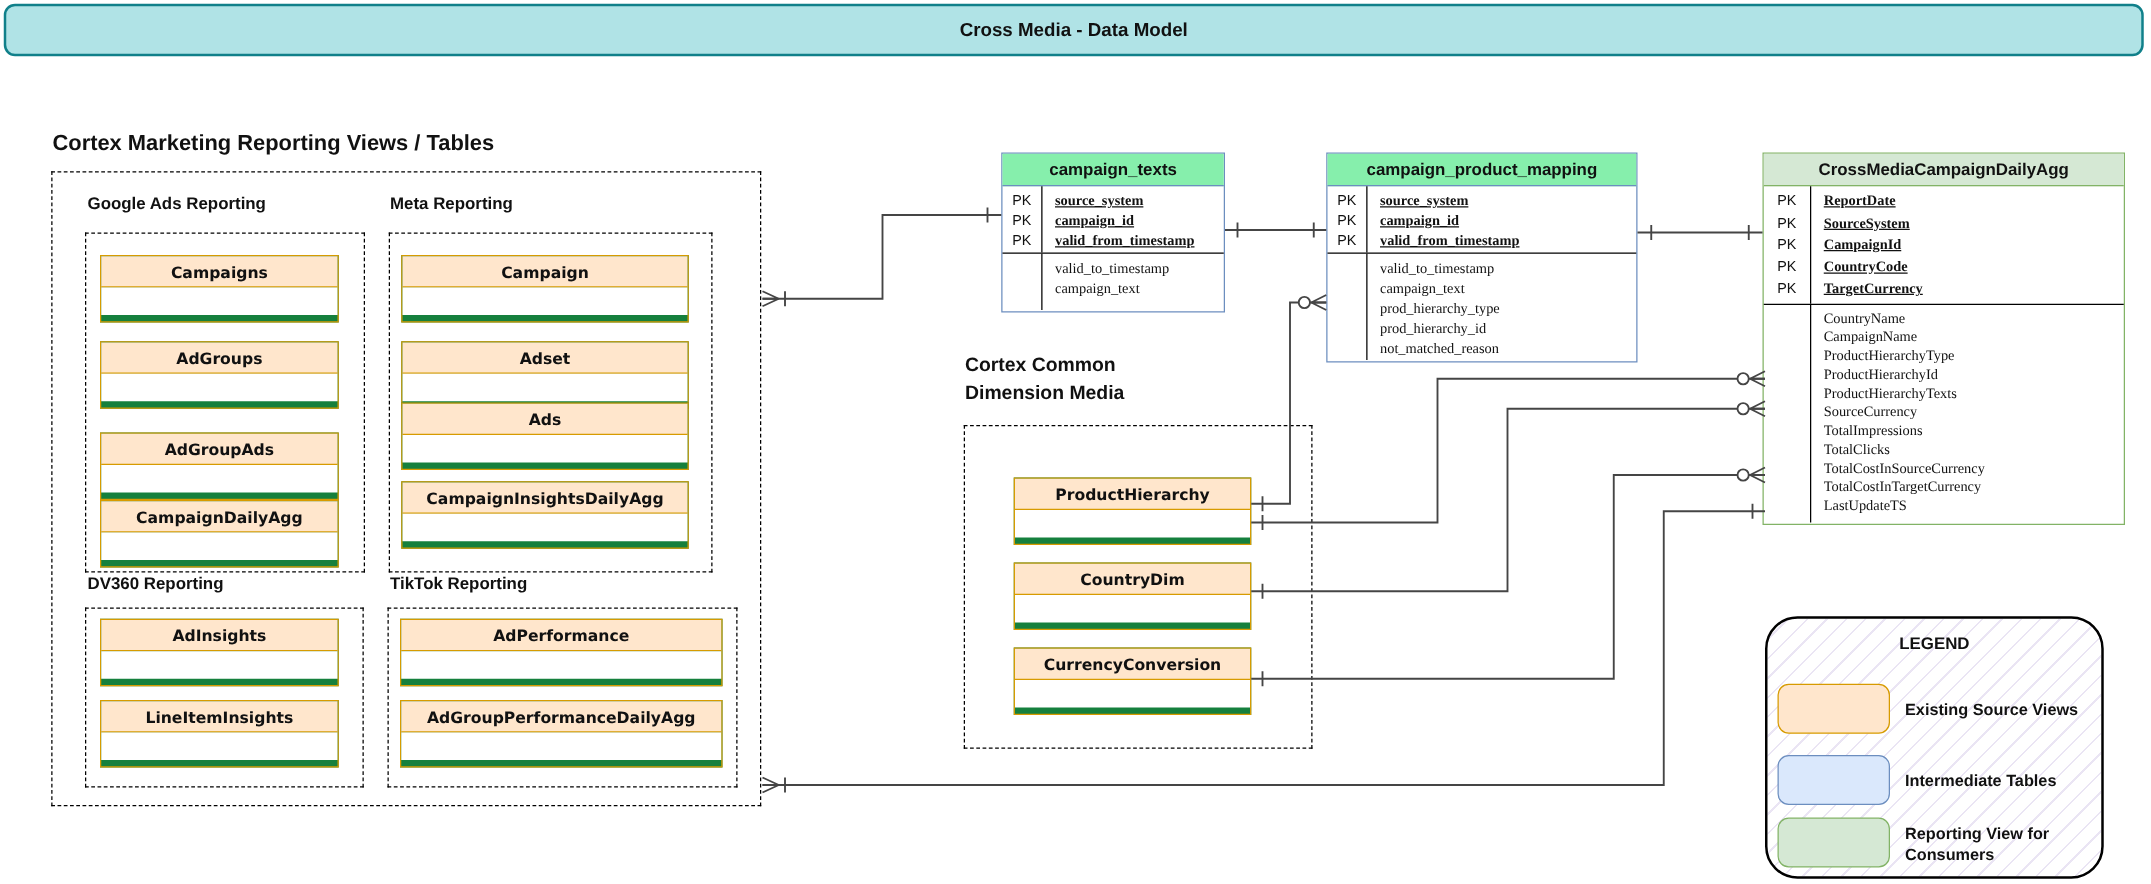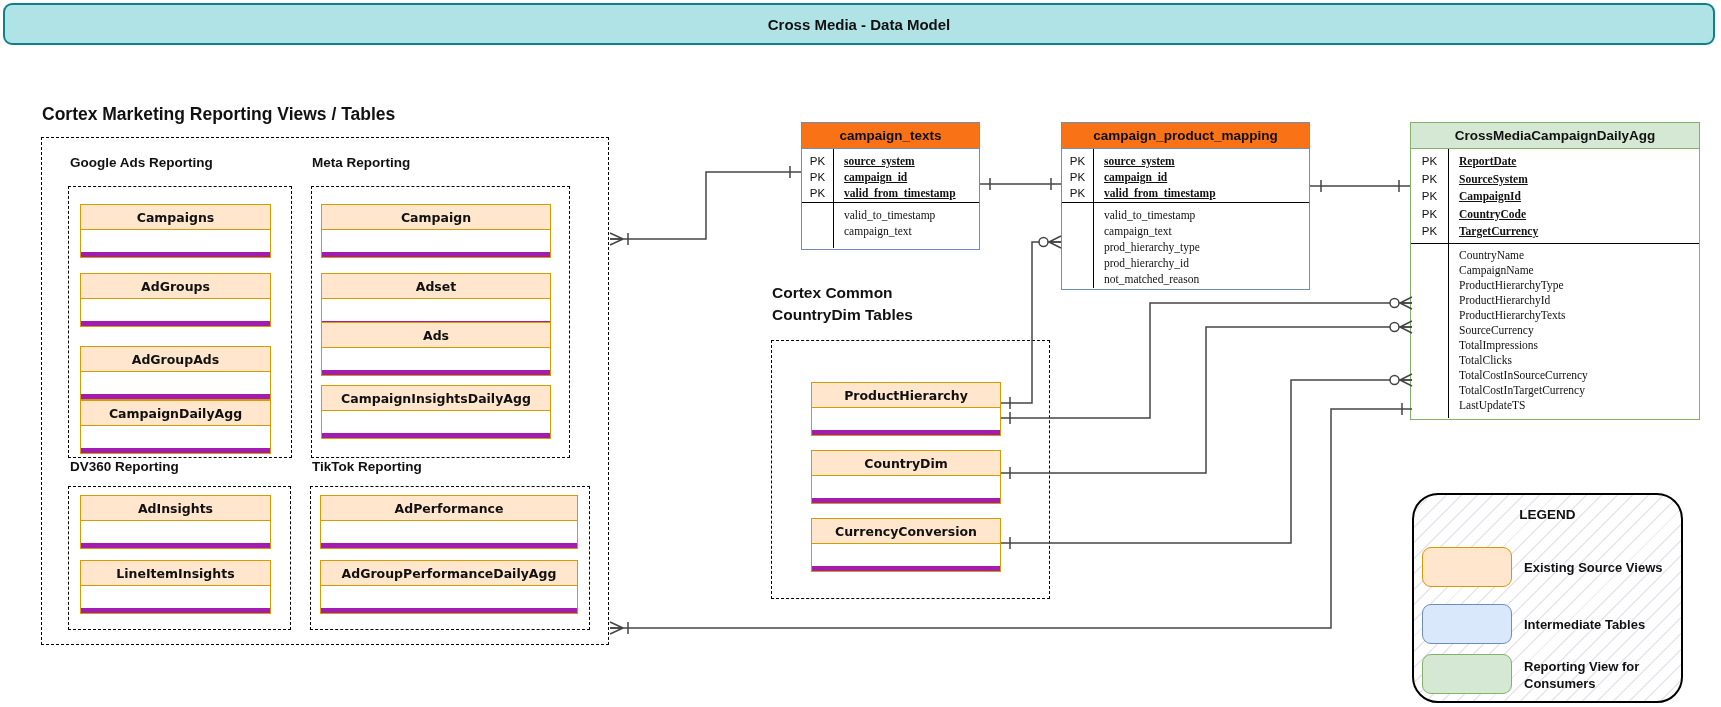--- a/index.html
+++ b/index.html
@@ -10,32 +10,32 @@
   #title-bar{left:3px;top:3px;width:1712px;height:42px;background:#b0e3e6;
              border:2px solid #10808a;border-radius:9px;display:flex;align-items:center;
              justify-content:center;font-weight:bold;font-size:15px;box-sizing:border-box;}
   
   .h-main{font-weight:bold;font-size:17.5px;}
   .h-group{font-weight:bold;font-size:13.5px;}
   .h-common{font-weight:bold;font-size:15.5px;line-height:22px;}
   
   .dashed{border:1.4px dashed #000;box-sizing:border-box;}
   
-  .card{border:1.6px solid #d79b00;background:#a21caf;box-sizing:border-box;height:54px;}
+  .card{border:1.6px solid #d79b00;background:#15803d;box-sizing:border-box;height:54px;}
   .card-h{height:25px;background:#ffe6cc;border-bottom:1.6px solid #d79b00;
           font-family:"DejaVu Sans",sans-serif;font-weight:bold;font-size:12.5px;
           display:flex;align-items:center;justify-content:center;box-sizing:border-box;}
   .card-b{height:22px;background:#fff;}
   
   .ertable{box-sizing:border-box;background:#fff;font-size:11.5px;}
   .ertable.blue{border:1.6px solid #6c8ebf;}
   .ertable.green{border:1.6px solid #82b366;}
   .er-h{height:26px;display:flex;align-items:center;justify-content:center;
         font-weight:bold;font-size:13.5px;box-sizing:border-box;}
-  .er-h.bh{background:#f97316;border-bottom:1.4px solid #6c8ebf;text-align:right;}
+  .er-h.bh{background:#86efac;border-bottom:1.4px solid #6c8ebf;text-align:right;}
   .er-h.gh{background:#d5e8d4;border-bottom:1.4px solid #82b366;}
   .er-sect{display:flex;box-sizing:border-box;}
   .er-sect.pksect{border-bottom:1.4px solid #000;}
   .pkcol{width:32px;flex:0 0 32px;border-right:1.4px solid #000;box-sizing:border-box;
          padding-top:4px;text-align:center;}
   .pkcol.wide{width:38px;flex:0 0 38px;}
   .pkcol div{line-height:16px;}
   .pkcol.wide div{line-height:17.5px;}
   .fields{flex:1;padding:4px 0 0 10px;font-family:Liberation Serif, serif;}
   .fields div{line-height:16px;white-space:nowrap;}
@@ -124,21 +124,21 @@
     <div class="card-h">AdGroupPerformanceDailyAgg</div>
     <div class="card-b"></div>
   </div>
   <div class="abs card" style="left:320px;top:495px;width:258px;">
     <div class="card-h">AdPerformance</div>
     <div class="card-b"></div>
   </div>
 
   <div class="abs h-common" style="left:772px;top:282px;">
     <div>Cortex Common</div>
-    <div>CountryDim Tables</div>
+    <div>Dimension Media</div>
   </div>
   <div class="abs dashed" style="left:771px;top:340px;width:279px;height:259px;"></div>
   <div class="abs card" style="left:811px;top:382px;width:190px;">
     <div class="card-h">ProductHierarchy</div>
     <div class="card-b"></div>
   </div>
   <div class="abs card" style="left:811px;top:450px;width:190px;">
     <div class="card-h">CountryDim</div>
     <div class="card-b"></div>
   </div>

